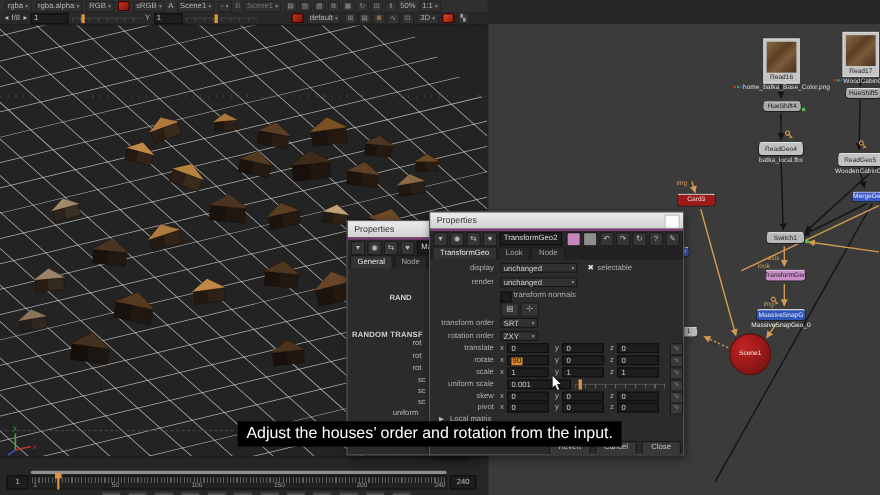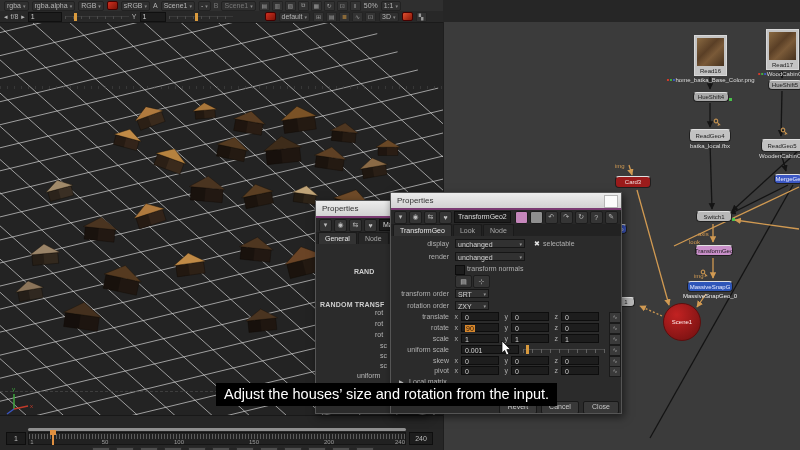--- a/index.html
+++ b/index.html
@@ -674,18 +674,18 @@
     <div class="prow" style="left:0;top:184px;width:232px;">
       <span class="plab" style="left:8px;width:8px;text-align:left;font-size:6px;">▶</span>
       <span class="plab" style="left:18px;width:80px;text-align:left;">Local matrix</span>
     </div>
 
     <div class="pbtn" style="left:108px;top:208px;width:36px;">Revert</div>
     <div class="pbtn" style="left:150px;top:208px;width:36px;">Cancel</div>
     <div class="pbtn" style="left:192px;top:208px;width:34px;">Close</div>
   </div>
 
-  <div id="subtitle" class="abs">Adjust the houses’ size and rotation from the input.</div>
+  <div id="subtitle" class="abs">Adjust the houses’ order and rotation from the input.</div>
 
   <svg id="cursor" class="abs" width="12" height="16">
     <polygon points="1,0 1,12 3.6,9.4 5.6,14 7.8,13 5.8,8.6 9.5,8.6" fill="#fff" stroke="#000" stroke-width="0.7"></polygon>
   </svg>
 </div>
 
 </body></html>

